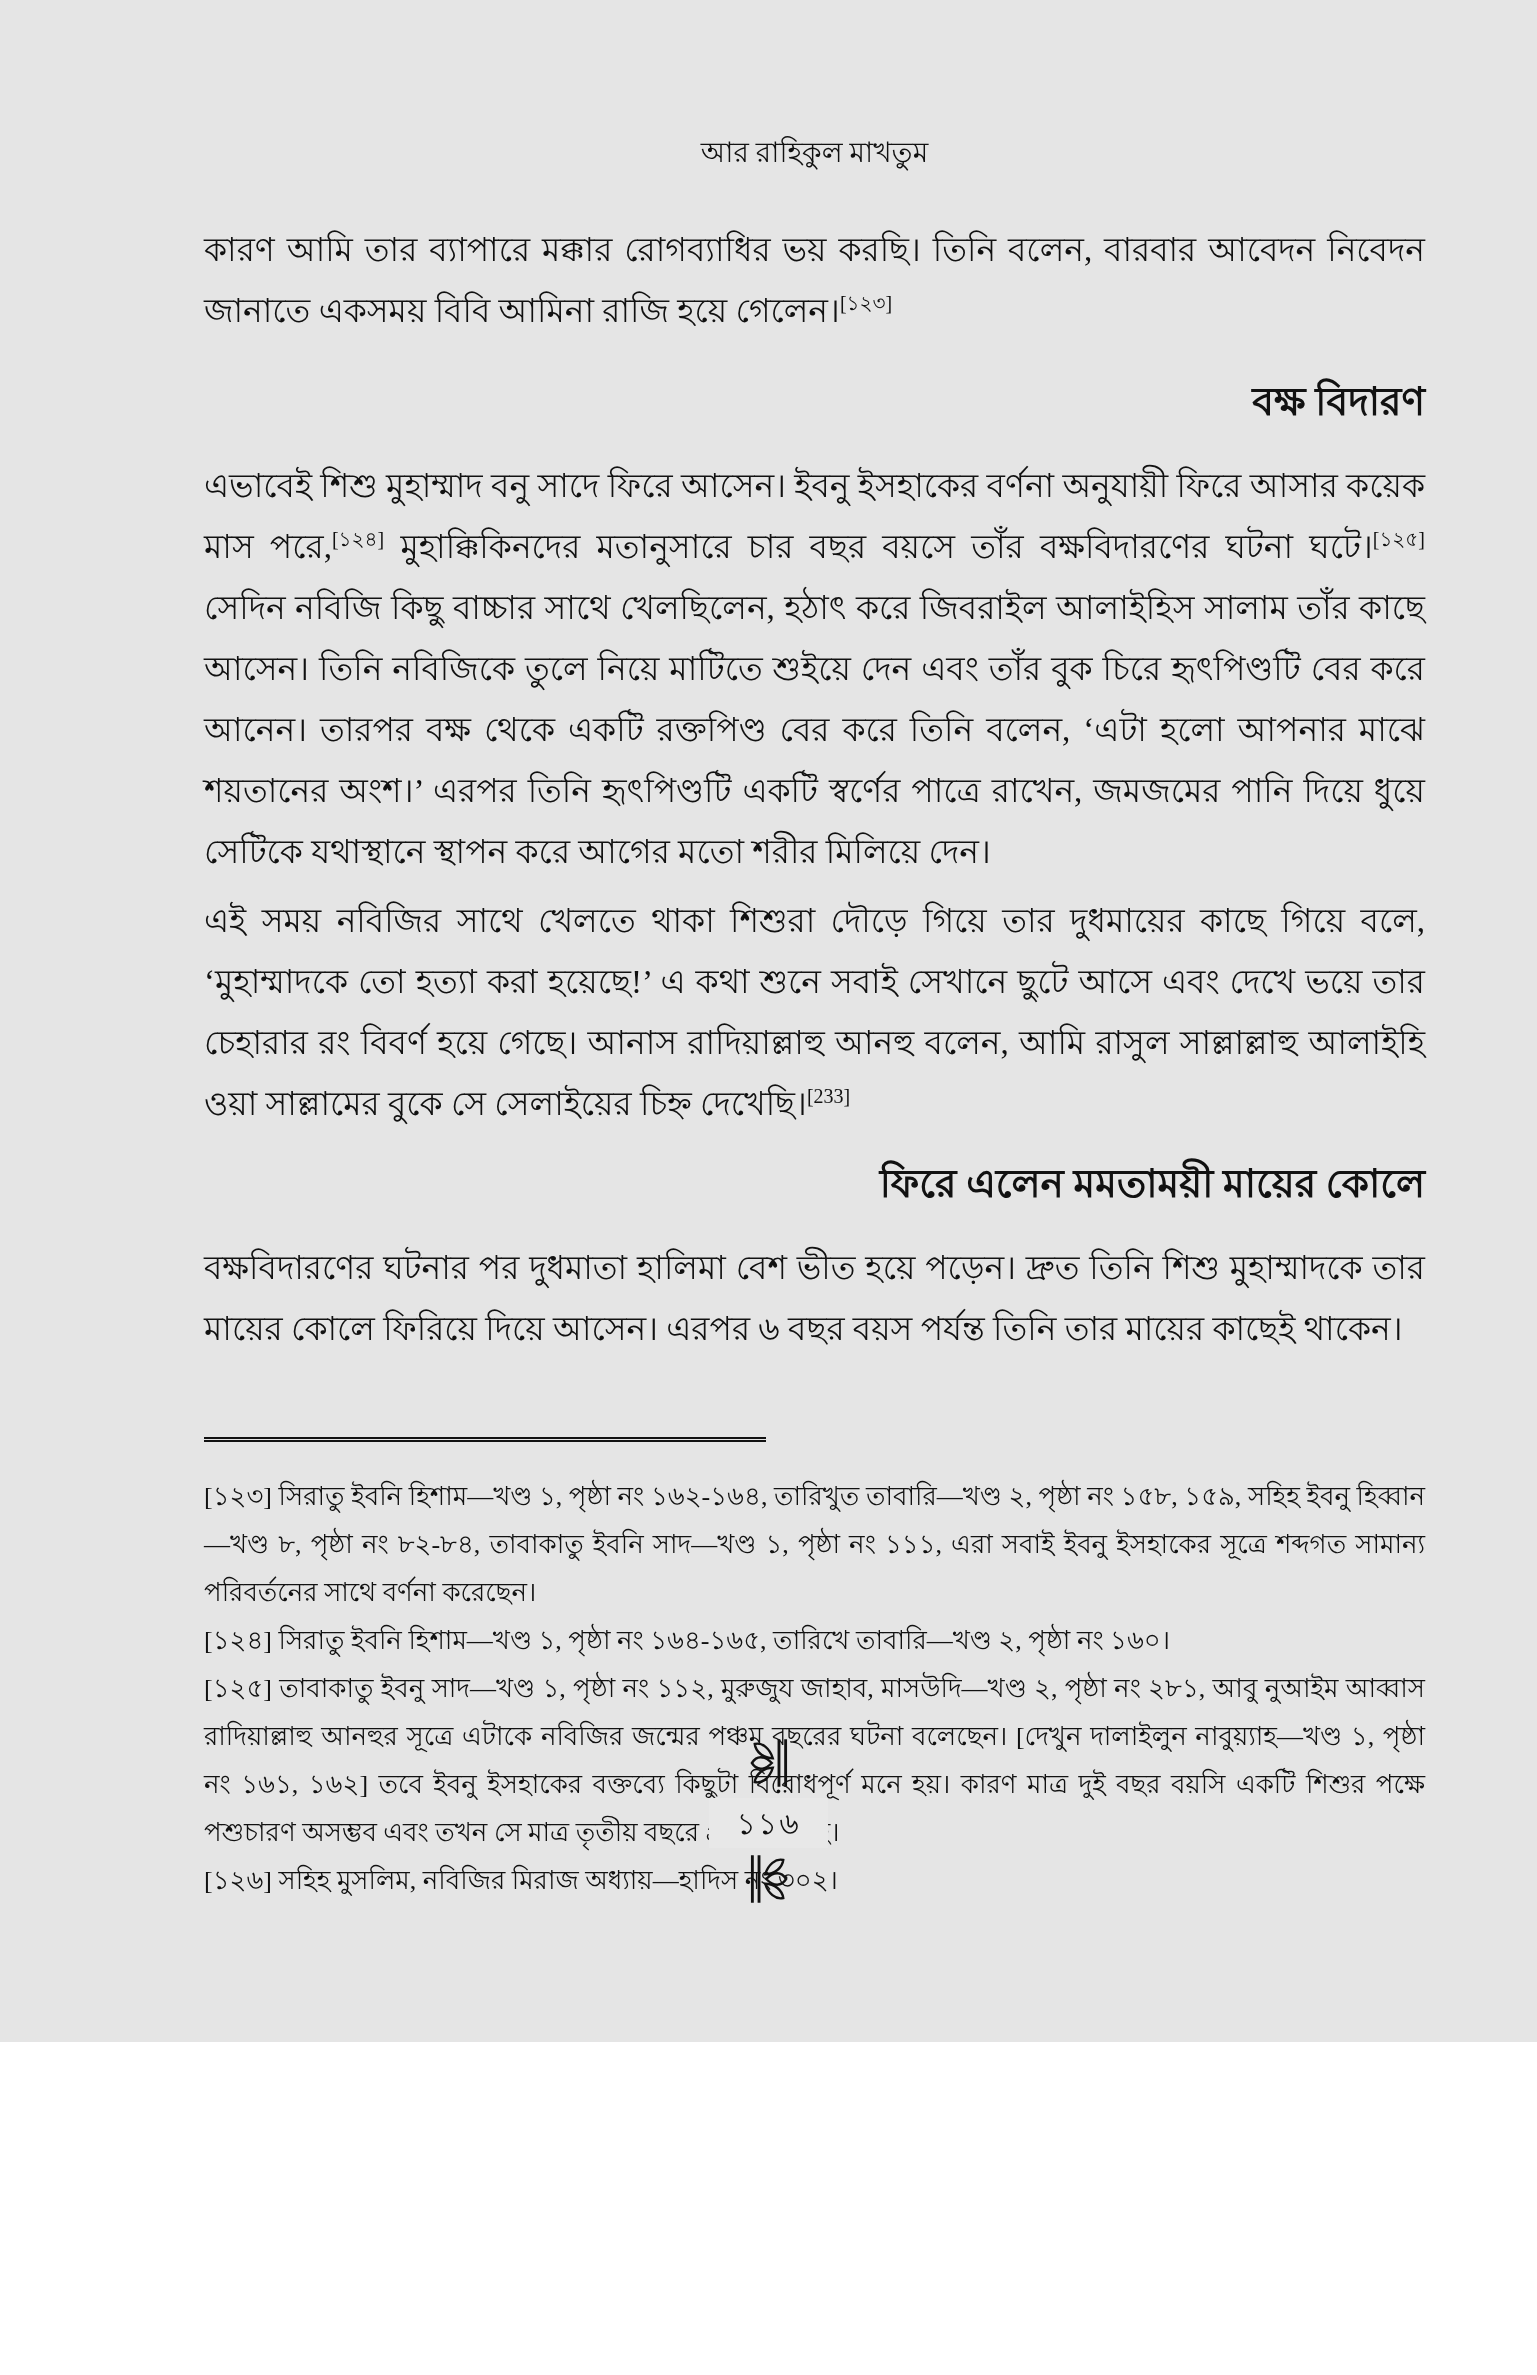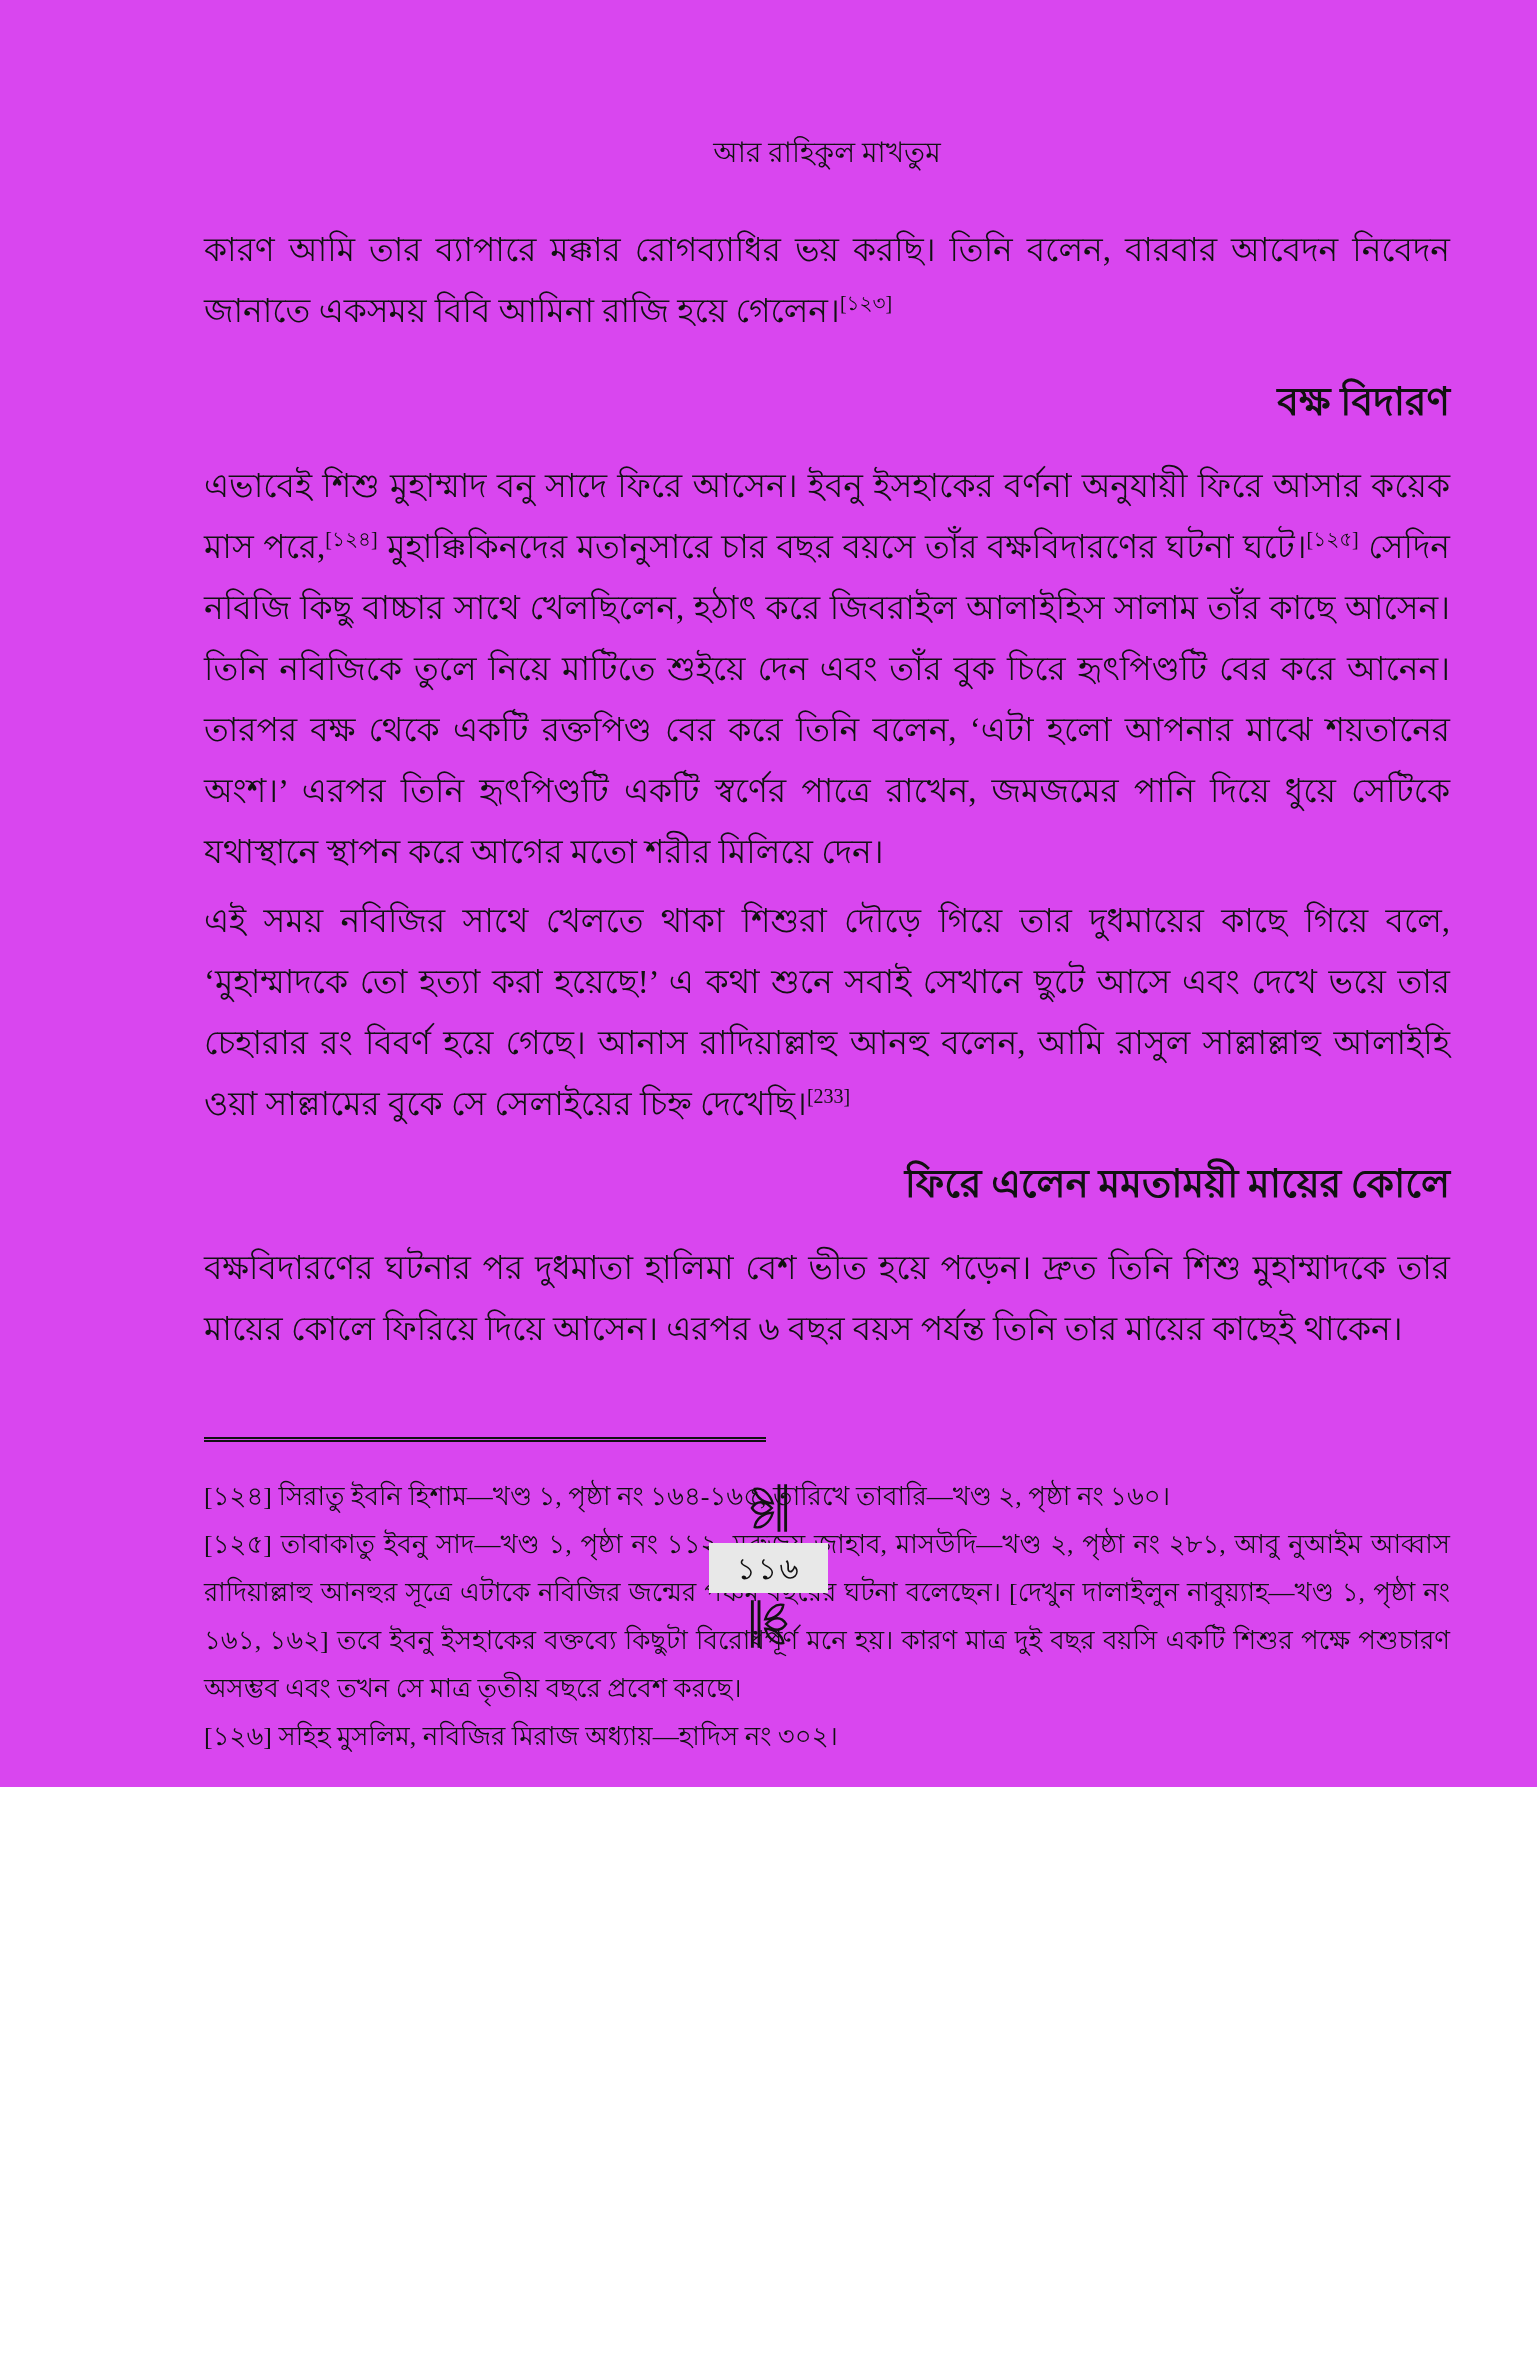--- a/index.html
+++ b/index.html
@@ -1,25 +1,25 @@
 <!DOCTYPE html>
 <html lang="bn"><head>
 <meta charset="utf-8">
 <style>
   html, body { margin: 0; padding: 0; background: #ffffff; }
   .page {
     position: relative;
     width: 1537px;
-    height: 1787px;
+    height: 2042px;
     margin: 0 auto;
-    background: #d946ef;
+    background: #e5e5e5;
     color: #111111;
     font-family: "Liberation Serif", "DejaVu Serif", serif;
     box-sizing: border-box;
-    padding: 134px 87px 0 204px;
+    padding: 134px 112px 0 204px;
     overflow: hidden;
   }
   .running-head {
     text-align: center;
     font-size: 28px;
     line-height: 38px;
     margin: 0 0 48px 0;
     font-weight: normal;
   }
   .body-par {
@@ -92,20 +92,21 @@
   <p class="body-par">এভাবেই শিশু মুহাম্মাদ বনু সাদে ফিরে আসেন। ইবনু ইসহাকের বর্ণনা অনুযায়ী ফিরে আসার কয়েক মাস পরে,<sup>[১২৪]</sup> মুহাক্কিকিনদের মতানুসারে চার বছর বয়সে তাঁর বক্ষবিদারণের ঘটনা ঘটে।<sup>[১২৫]</sup> সেদিন নবিজি কিছু বাচ্চার সাথে খেলছিলেন, হঠাৎ করে জিবরাইল আলাইহিস সালাম তাঁর কাছে আসেন। তিনি নবিজিকে তুলে নিয়ে মাটিতে শুইয়ে দেন এবং তাঁর বুক চিরে হৃৎপিণ্ডটি বের করে আনেন। তারপর বক্ষ থেকে একটি রক্তপিণ্ড বের করে তিনি বলেন, ‘এটা হলো আপনার মাঝে শয়তানের অংশ।’ এরপর তিনি হৃৎপিণ্ডটি একটি স্বর্ণের পাত্রে রাখেন, জমজমের পানি দিয়ে ধুয়ে সেটিকে যথাস্থানে স্থাপন করে আগের মতো শরীর মিলিয়ে দেন।</p>
 
   <p class="body-par">এই সময় নবিজির সাথে খেলতে থাকা শিশুরা দৌড়ে গিয়ে তার দুধমায়ের কাছে গিয়ে বলে, ‘মুহাম্মাদকে তো হত্যা করা হয়েছে!’ এ কথা শুনে সবাই সেখানে ছুটে আসে এবং দেখে ভয়ে তার চেহারার রং বিবর্ণ হয়ে গেছে। আনাস রাদিয়াল্লাহু আনহু বলেন, আমি রাসুল সাল্লাল্লাহু আলাইহি ওয়া সাল্লামের বুকে সে সেলাইয়ের চিহ্ন দেখেছি।<sup>[233]</sup></p>
 
   <h2 class="section-heading second">ফিরে এলেন মমতাময়ী মায়ের কোলে</h2>
 
   <p class="body-par">বক্ষবিদারণের ঘটনার পর দুধমাতা হালিমা বেশ ভীত হয়ে পড়েন। দ্রুত তিনি শিশু মুহাম্মাদকে তার মায়ের কোলে ফিরিয়ে দিয়ে আসেন। এরপর ৬ বছর বয়স পর্যন্ত তিনি তার মায়ের কাছেই থাকেন।</p>
 
   <div class="footnotes">
     <div class="fn-divider"></div>
+    <p class="footnote-par">[১২৩] সিরাতু ইবনি হিশাম—খণ্ড ১, পৃষ্ঠা নং ১৬২-১৬৪, তারিখুত তাবারি—খণ্ড ২, পৃষ্ঠা নং ১৫৮, ১৫৯, সহিহ ইবনু হিব্বান—খণ্ড ৮, পৃষ্ঠা নং ৮২-৮৪, তাবাকাতু ইবনি সাদ—খণ্ড ১, পৃষ্ঠা নং ১১১, এরা সবাই ইবনু ইসহাকের সূত্রে শব্দগত সামান্য পরিবর্তনের সাথে বর্ণনা করেছেন।</p>
     <p class="footnote-par">[১২৪] সিরাতু ইবনি হিশাম—খণ্ড ১, পৃষ্ঠা নং ১৬৪-১৬৫, তারিখে তাবারি—খণ্ড ২, পৃষ্ঠা নং ১৬০।</p>
     <p class="footnote-par">[১২৫] তাবাকাতু ইবনু সাদ—খণ্ড ১, পৃষ্ঠা নং ১১২, মুরুজুয জাহাব, মাসউদি—খণ্ড ২, পৃষ্ঠা নং ২৮১, আবু নুআইম আব্বাস রাদিয়াল্লাহু আনহুর সূত্রে এটাকে নবিজির জন্মের পঞ্চম বছরের ঘটনা বলেছেন। [দেখুন দালাইলুন নাবুয়্যাহ—খণ্ড ১, পৃষ্ঠা নং ১৬১, ১৬২] তবে ইবনু ইসহাকের বক্তব্যে কিছুটা বিরোধপূর্ণ মনে হয়। কারণ মাত্র দুই বছর বয়সি একটি শিশুর পক্ষে পশুচারণ অসম্ভব এবং তখন সে মাত্র তৃতীয় বছরে প্রবেশ করছে।</p>
     <p class="footnote-par">[১২৬] সহিহ মুসলিম, নবিজির মিরাজ অধ্যায়—হাদিস নং ৩০২।</p>
   </div>
 
   <div class="page-footer">
     <span class="ornament left">
       <svg width="38" height="50" viewBox="0 0 40 52" aria-hidden="true">
         <g stroke="#111111" stroke-width="2.5" fill="none">
           <path d="M23 26 C15 18, 7 18, 2 26 C7 34, 15 34, 23 26 Z"></path>

